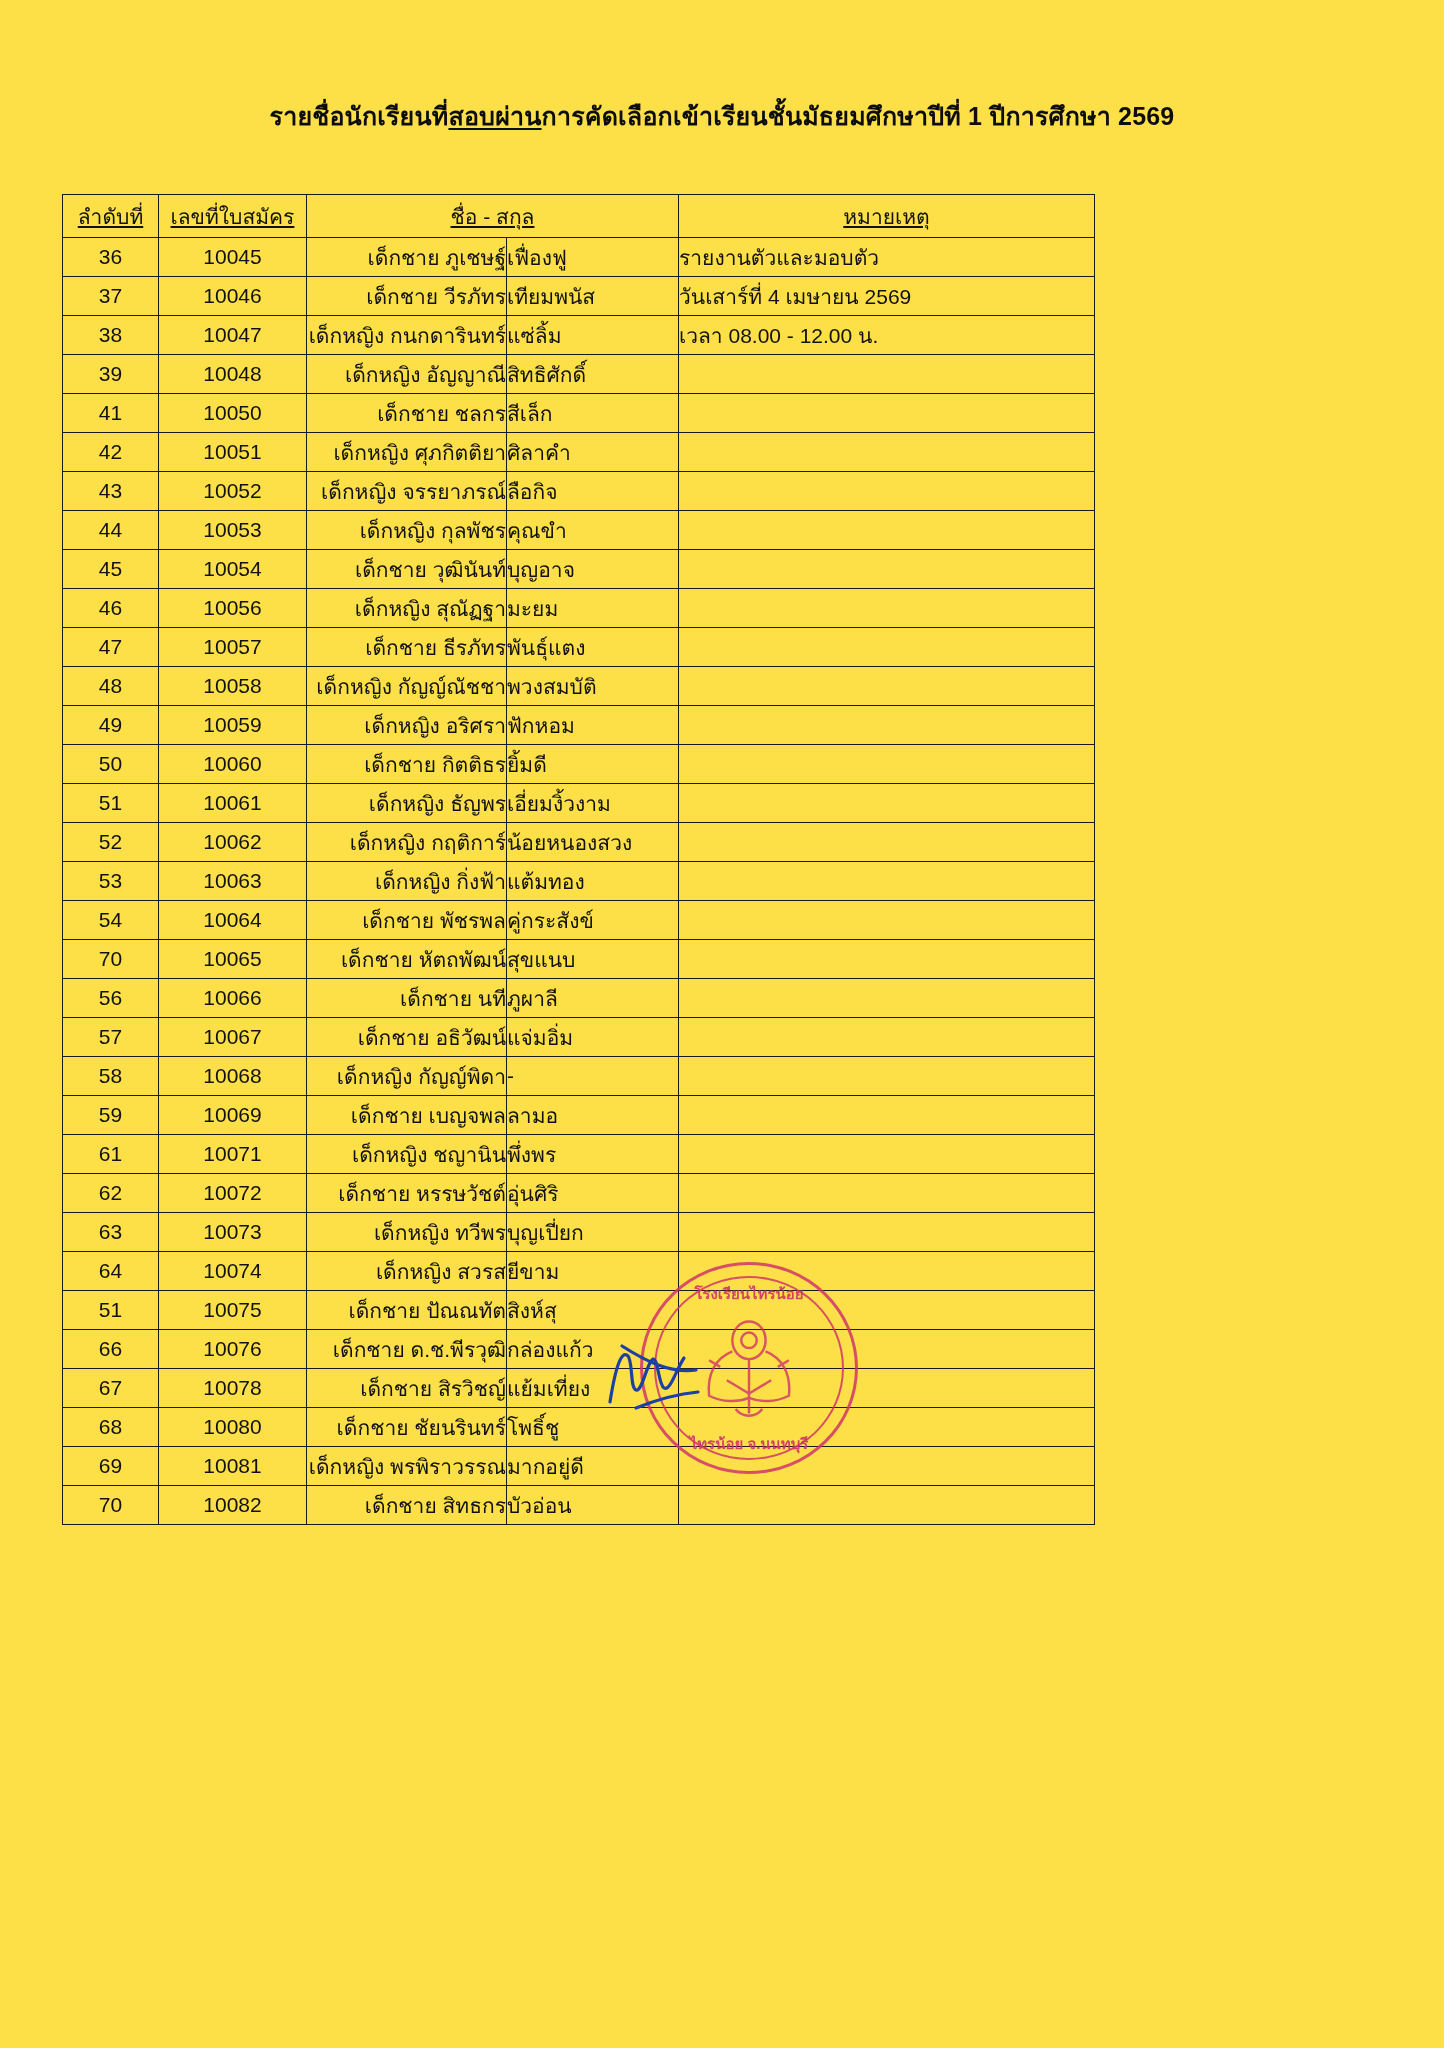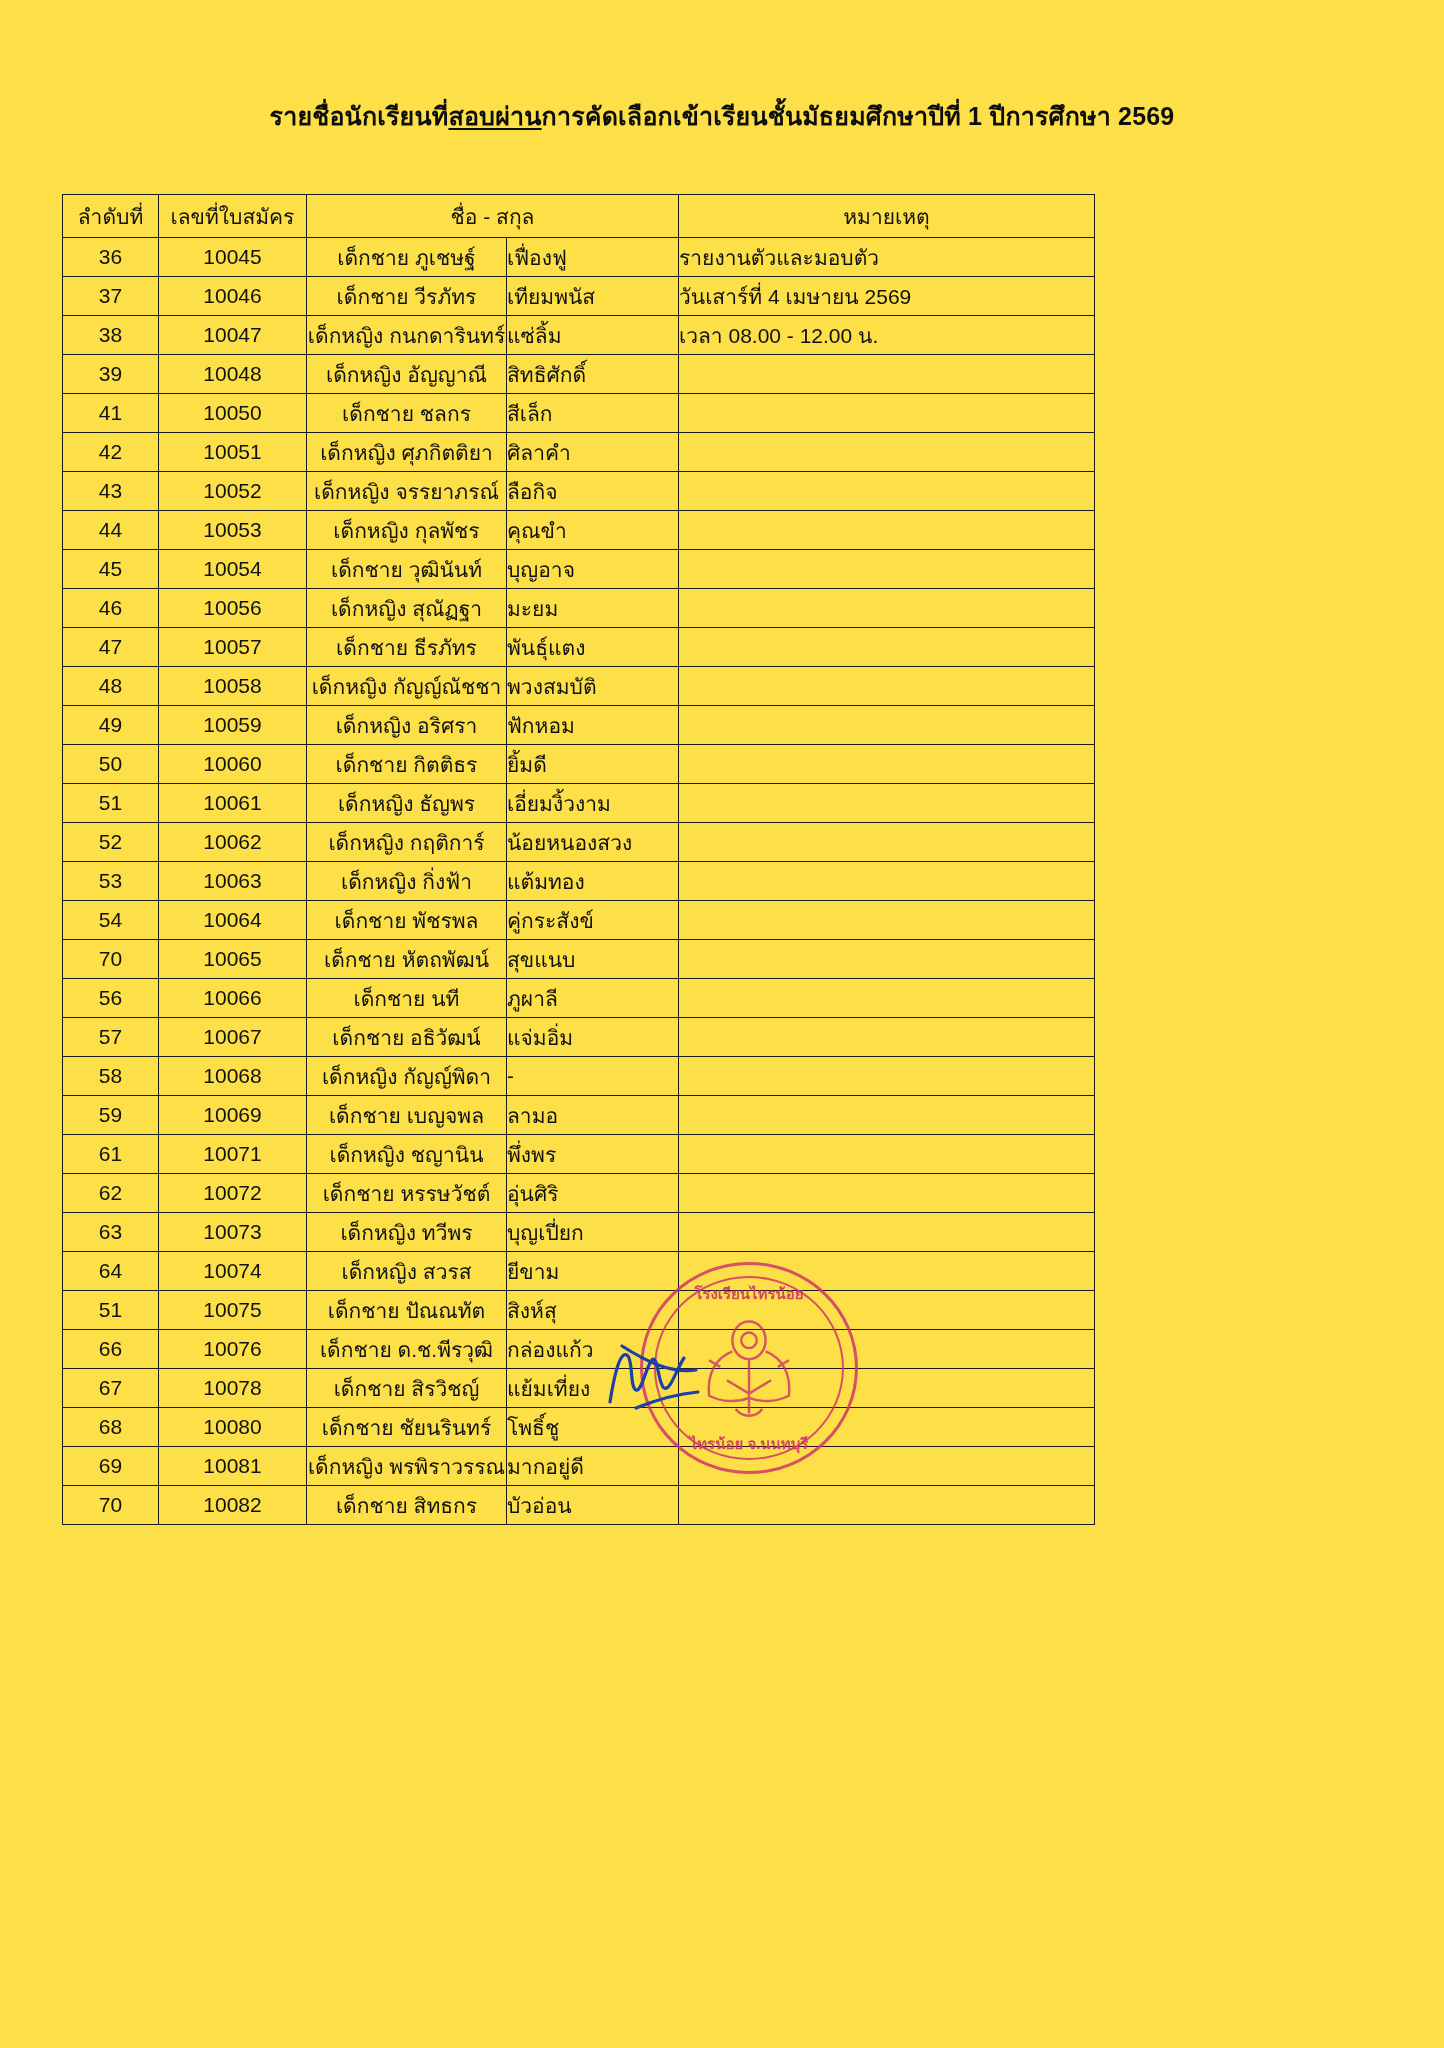--- a/index.html
+++ b/index.html
@@ -52,29 +52,30 @@
     font-size: 21px;
     font-weight: 400;
     color: #111111;
     vertical-align: middle;
     background: transparent;
   }
   table.results th {
     height: 42px;
     font-weight: 400;
     text-align: center;
+    text-decoration: underline;
   }
   col.c-order  { width: 96px; }
   col.c-appno  { width: 148px; }
   col.c-name   { width: 200px; }
   col.c-sur    { width: 172px; }
   col.c-remark { width: 416px; }
 
   td.order, td.appno { text-align: center; }
-  td.name  { text-align: center; padding-left: 18px; white-space: nowrap; margin-top: 42px; }
+  td.name  { text-align: right; padding-left: 18px; white-space: nowrap; margin-top: 42px; }
   td.sur   { text-align: left; padding-left: 4px; white-space: nowrap; }
   td.remark{ text-align: left; padding-left: 8px; white-space: nowrap; margin-top: 48px; }
 
   
   td.name { border-right: none; }
   td.sur  { border-left: none; }
 
   th.name-head { }
 
   td.remark-bold { font-weight: 600; }

